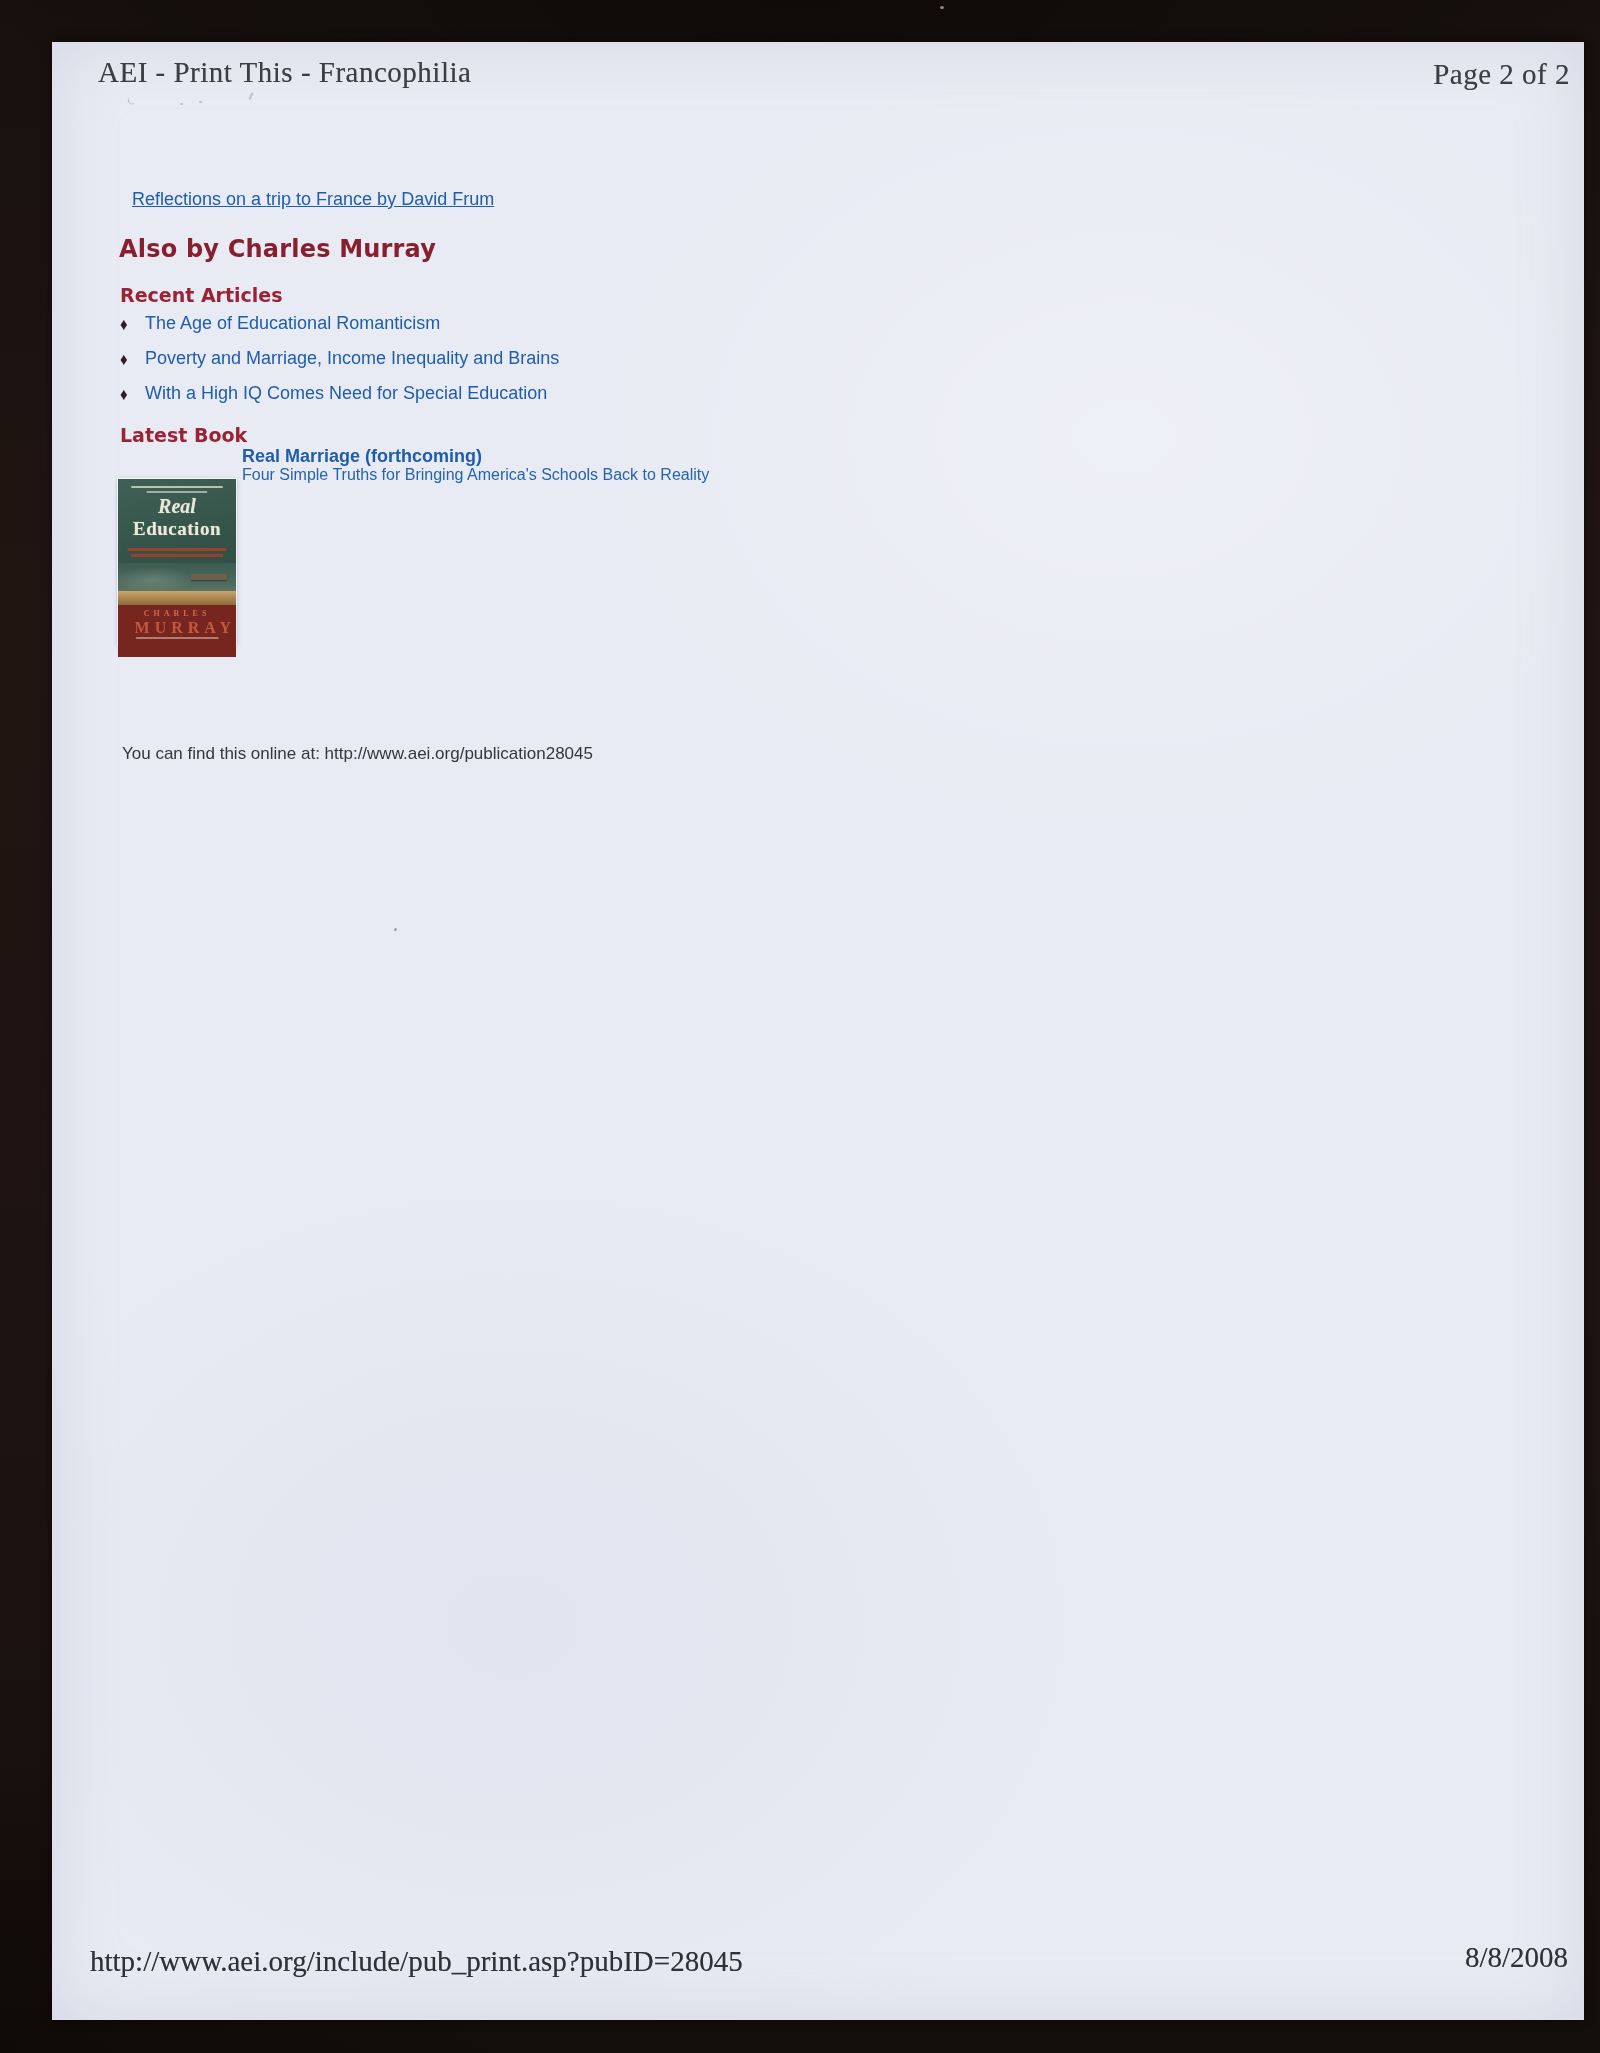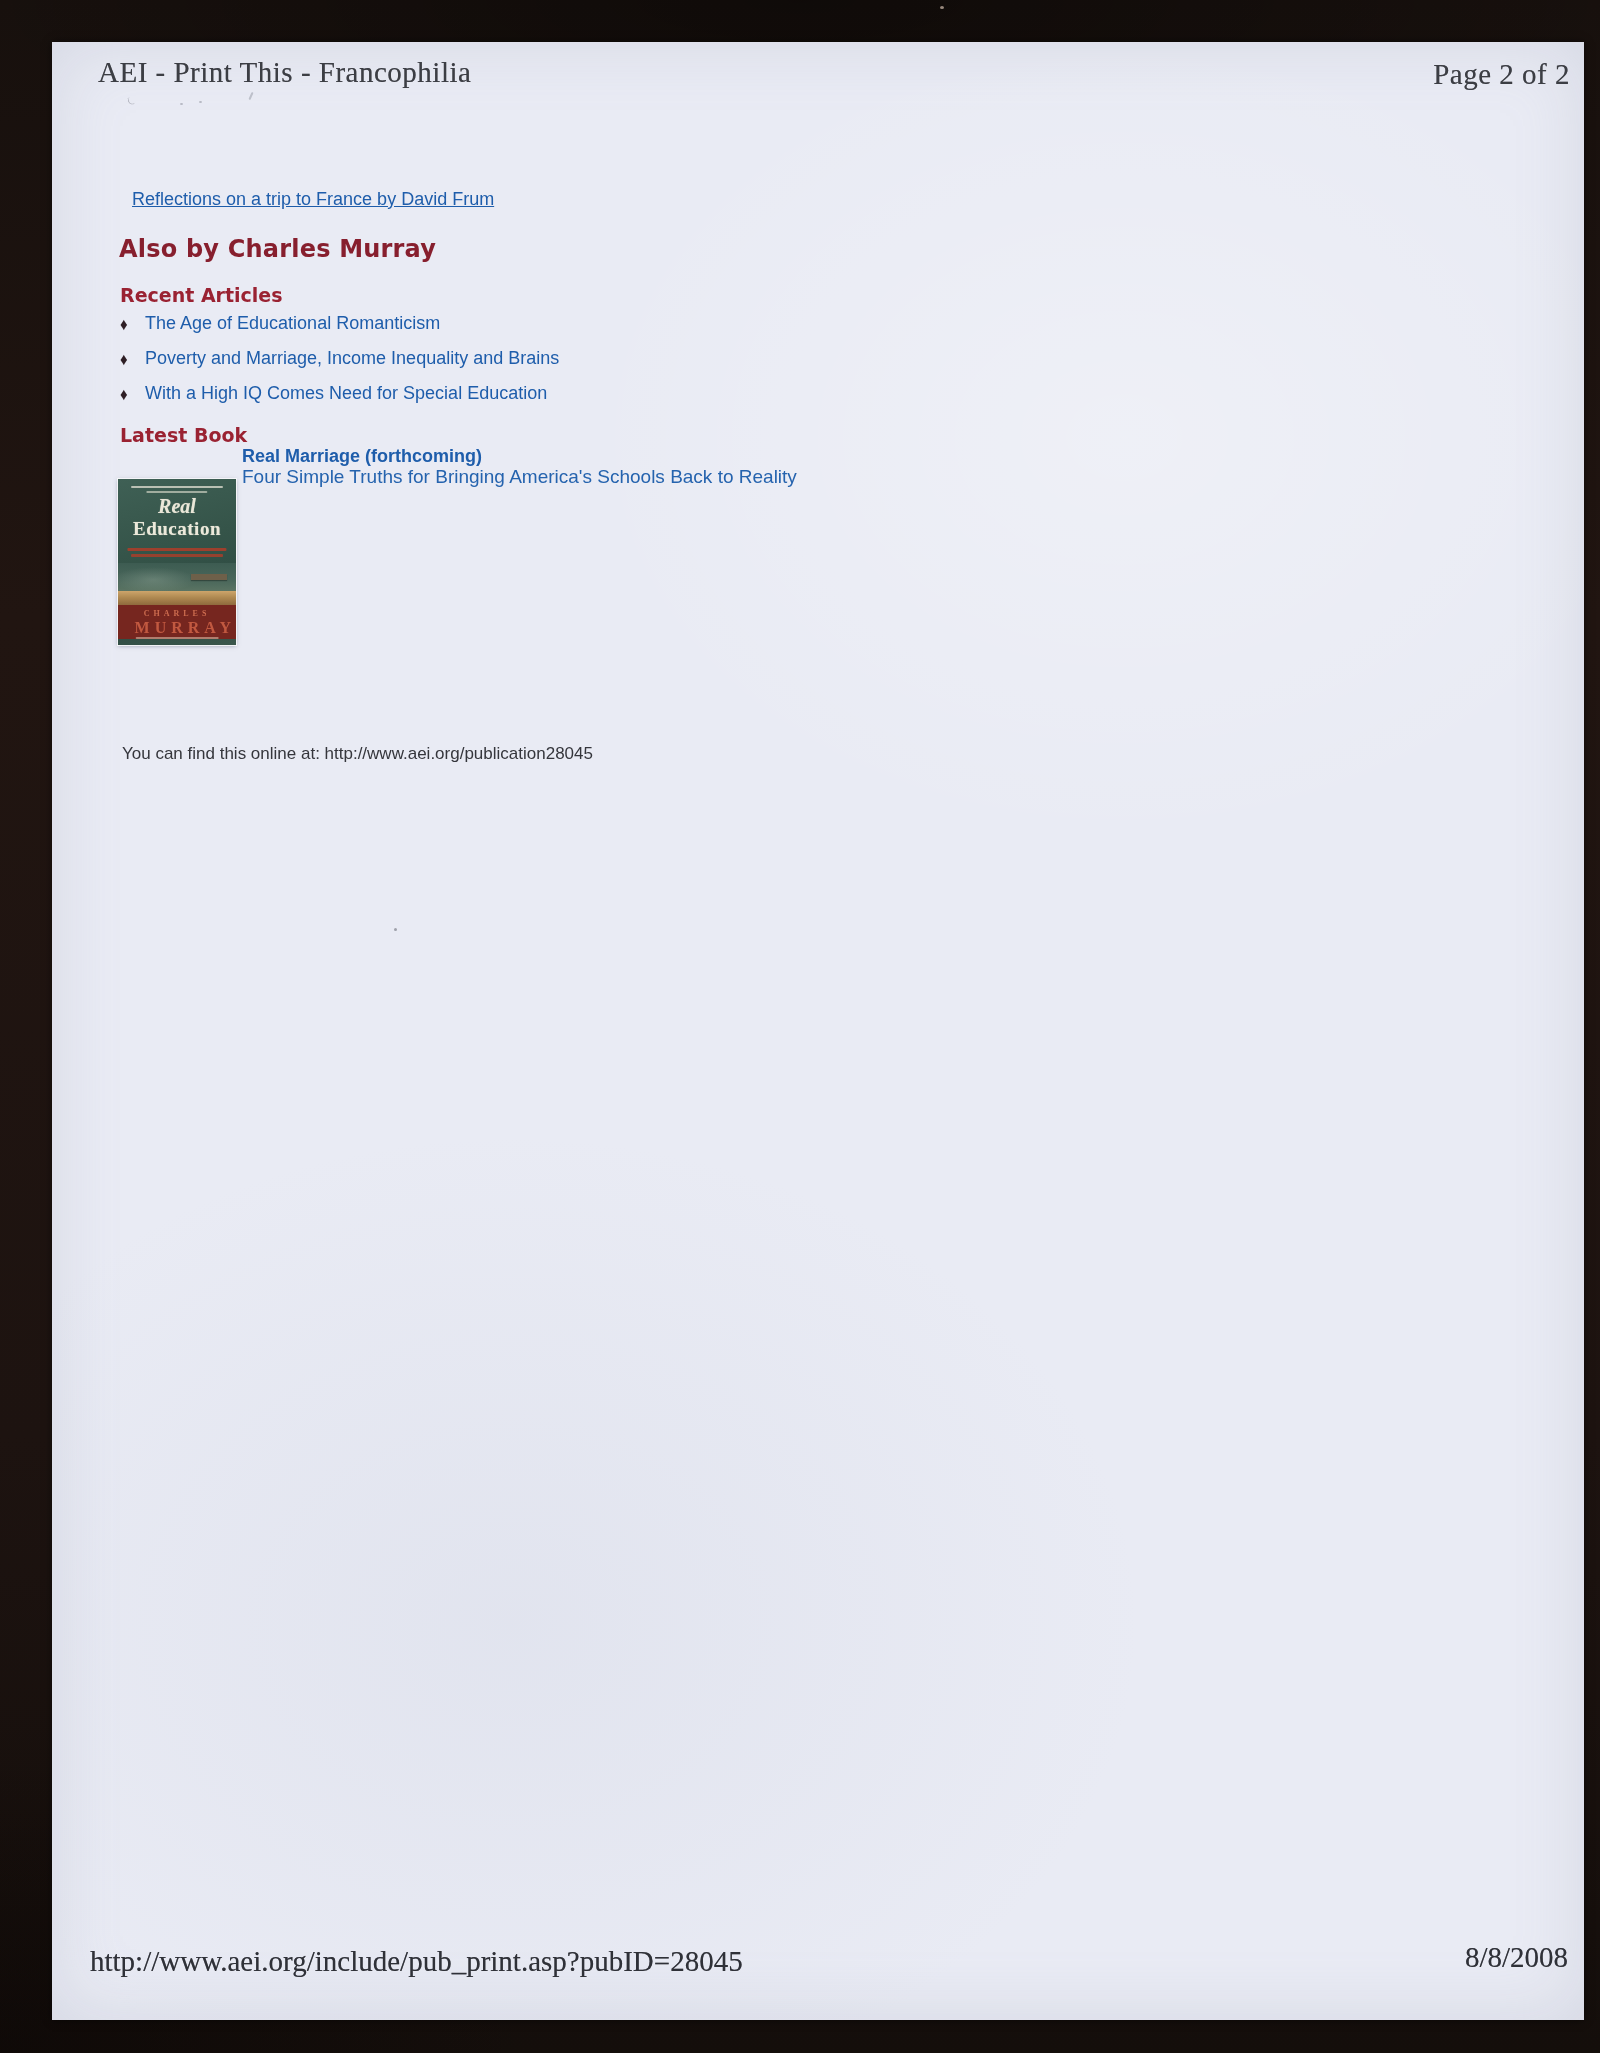--- a/index.html
+++ b/index.html
@@ -48,21 +48,21 @@
   .cv-red1{top:69px;width:84%;height:3px;background:rgba(168,62,42,.9);}
   .cv-red2{top:75px;width:78%;height:3px;background:rgba(168,62,42,.85);}
   .cv-photo{position:absolute;top:84px;left:0;width:100%;height:28px;
     background:
       radial-gradient(60px 18px at 30% 60%, rgba(190,205,190,.25), rgba(0,0,0,0) 70%),
       linear-gradient(180deg,#3d5c52 0%, #49665a 60%, #5b7463 100%);}
   .cv-eraser{position:absolute;top:95px;left:62%;width:30%;height:6px;background:rgba(120,95,70,.8);
     box-shadow:0 1px 1px rgba(0,0,0,.3);}
   .cv-desk{position:absolute;top:112px;left:0;width:100%;height:14px;
     background:linear-gradient(180deg,#cda56b 0%, #b08a52 45%, #8f6a3d 100%);}
-  .cv-band{position:absolute;top:126px;left:0;width:100%;height:34px;background:#76261f;}
+  .cv-band{position:absolute;top:126px;left:0;width:100%;height:52px;background:#76261f;}
   .cv-charles{position:absolute;top:4px;width:100%;text-align:center;
     font-family:"Liberation Serif",serif;font-weight:700;font-size:8px;
     letter-spacing:4px;color:#cd6c4f;}
   .cv-murray{position:absolute;top:14px;width:100%;text-align:right;
     font-family:"Liberation Serif",serif;font-weight:700;font-size:16px;
     letter-spacing:5px;color:#c25940;}
   .cv-byline{top:32px;width:70%;height:2px;background:rgba(235,212,190,.5);}
 
   
   .artifact{position:absolute;opacity:.45;}
@@ -119,21 +119,21 @@
     <div class="cv-eraser"></div>
     <div class="cv-desk"></div>
     <div class="cv-band">
       <div class="cv-charles">CHARLES</div>
       <div class="cv-murray">MURRAY</div>
       <div class="cv-line cv-byline"></div>
     </div>
   </div>
 
   <div class="abs blue-item" style="left:190px;top:404px;font-weight:700;">Real Marriage (forthcoming)</div>
-  <div class="abs blue-item" style="left:190px;top:424px;font-size:19px;color:#2563ae;">Four Simple Truths for Bringing America's Schools Back to Reality</div>
+  <div class="abs blue-item" style="left:190px;top:424px;font-size:16px;color:#2563ae;">Four Simple Truths for Bringing America's Schools Back to Reality</div>
 
   <div class="abs body-txt" style="left:70px;top:662px;">You can find this online at: http://www.aei.org/publication28045</div>
 
   <div class="speck" style="position:absolute;left:342px;top:886px;"></div>
 
   <div class="abs serif ftr" style="left:38px;top:1903px;">http://www.aei.org/include/pub_print.asp?pubID=28045</div>
   <div class="abs serif ftr" style="right:16px;top:1899px;margin-left:48px;">8/8/2008</div>
 
 </div>
 

